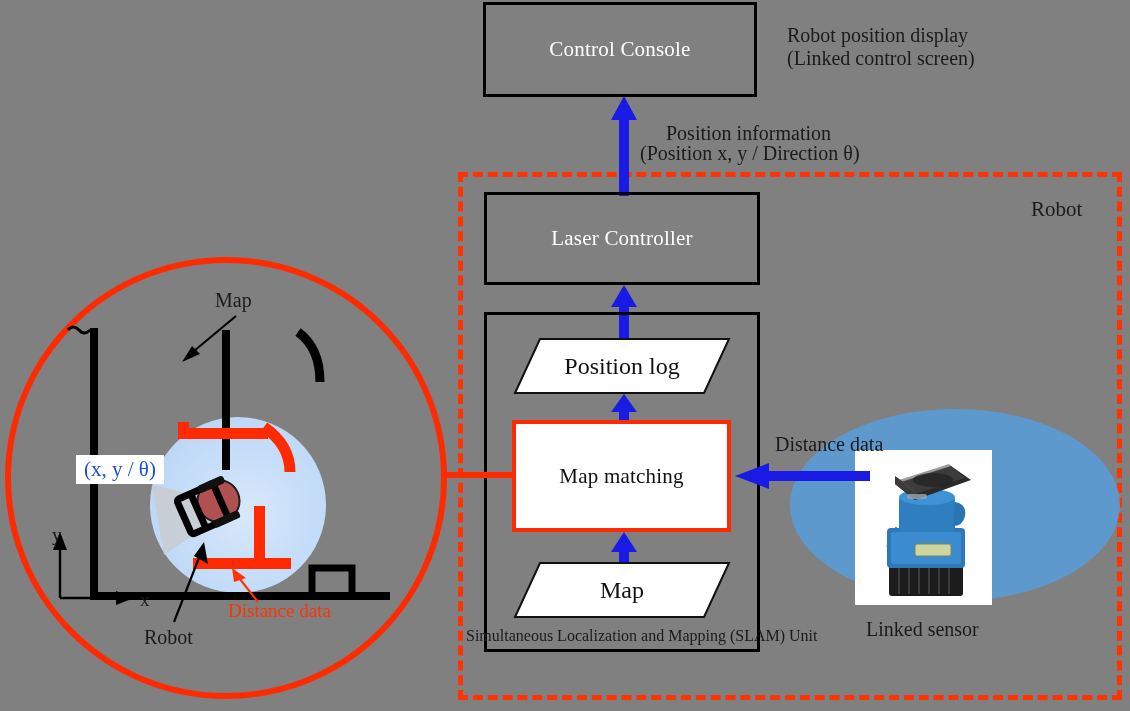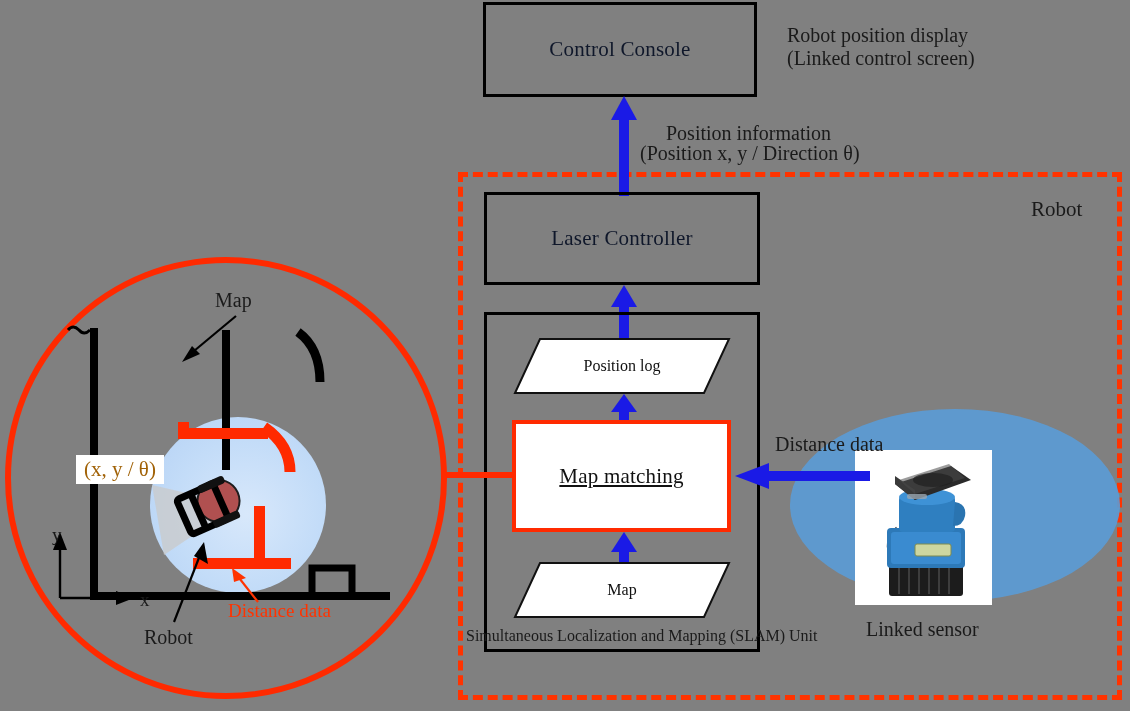--- a/index.html
+++ b/index.html
@@ -12,55 +12,55 @@
   }
   #stage{position:absolute;left:0;top:0;width:1130px;height:711px;}
   .abs{position:absolute;}
 
   
   .box{
     box-sizing:border-box;
     border:3px solid #000;
     background:transparent;
     display:flex;align-items:center;justify-content:center;
-    color:#0f172a;
+    color:#ffffff;
   }
   .box-label{font-size:21px;letter-spacing:.2px;}
 
   .redbox{
     box-sizing:border-box;
     border:4px solid #FF2A00;
     background:#ffffff;
     display:flex;align-items:center;justify-content:center;
     color:#111;
   }
 
   
   .para{
     position:absolute;
     display:flex;align-items:center;justify-content:center;
   }
   .para svg{position:absolute;left:0;top:0;}
-  .para span{position:relative;z-index:2;font-size:16px;color:#111;}
+  .para span{position:relative;z-index:2;font-size:24px;color:#111;}
 
   
   .txt{color:#1a1a1a;font-size:20px;line-height:1.22;white-space:pre;}
   .txt-red{color:#FF3300;font-size:19px;white-space:pre;}
   .txt-sm{font-size:19px;}
 
   
   .dashed-robot{
     box-sizing:border-box;
     border:5px dashed #FF3300;
     background:transparent;
   }
 
   
   .chip{
-    background:#ffffff;color:#a16207;
+    background:#ffffff;color:#1d4ed8;
     font-size:21px;
     padding:2px 8px;
     white-space:nowrap;
   }
 
   svg{overflow:visible;}
 </style>
 </head>
 <body>
 
@@ -102,21 +102,21 @@
     <span>Position log</span>
   </div>
 
   <svg class="abs" style="left:610px;top:394px;width:28px;height:28px;" viewBox="0 0 28 28">
     <rect x="9" y="14" width="10" height="14" fill="#1A1AE6"></rect>
     <polygon points="14,0 27,18 1,18" fill="#1A1AE6"></polygon>
   </svg>
 
   <div class="abs" style="left:443px;top:472px;width:72px;height:6px;background:#FF2A00;"></div>
 
-  <div class="abs redbox" style="left:512px;top:420px;width:219px;height:112px;text-decoration:underline;">
+  <div class="abs redbox" style="left:512px;top:420px;width:219px;height:112px;">
     <span class="box-label">Map matching</span>
   </div>
 
   <svg class="abs" style="left:610px;top:532px;width:28px;height:32px;" viewBox="0 0 28 32">
     <rect x="9" y="16" width="10" height="16" fill="#1A1AE6"></rect>
     <polygon points="14,0 27,20 1,20" fill="#1A1AE6"></polygon>
   </svg>
 
   <div class="para" style="left:514px;top:562px;width:216px;height:56px;">
     <svg width="216" height="56" viewBox="0 0 216 56">

